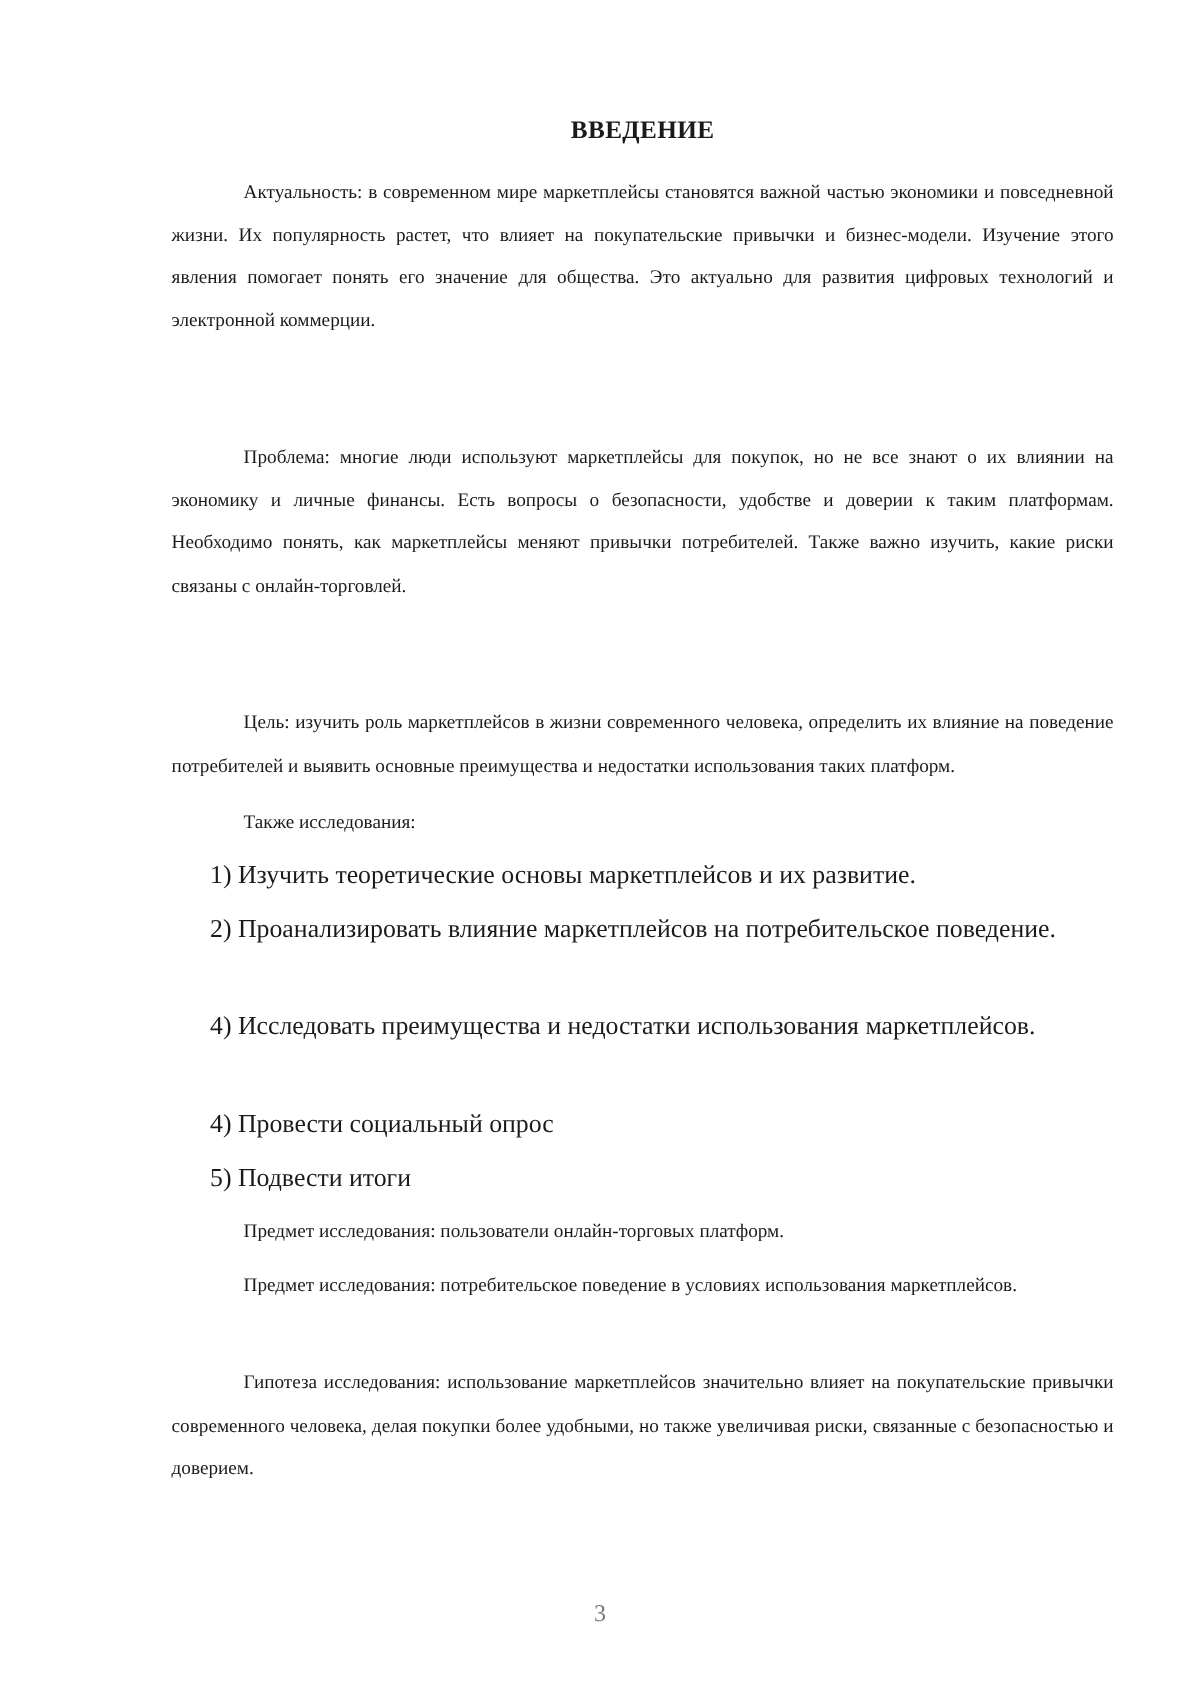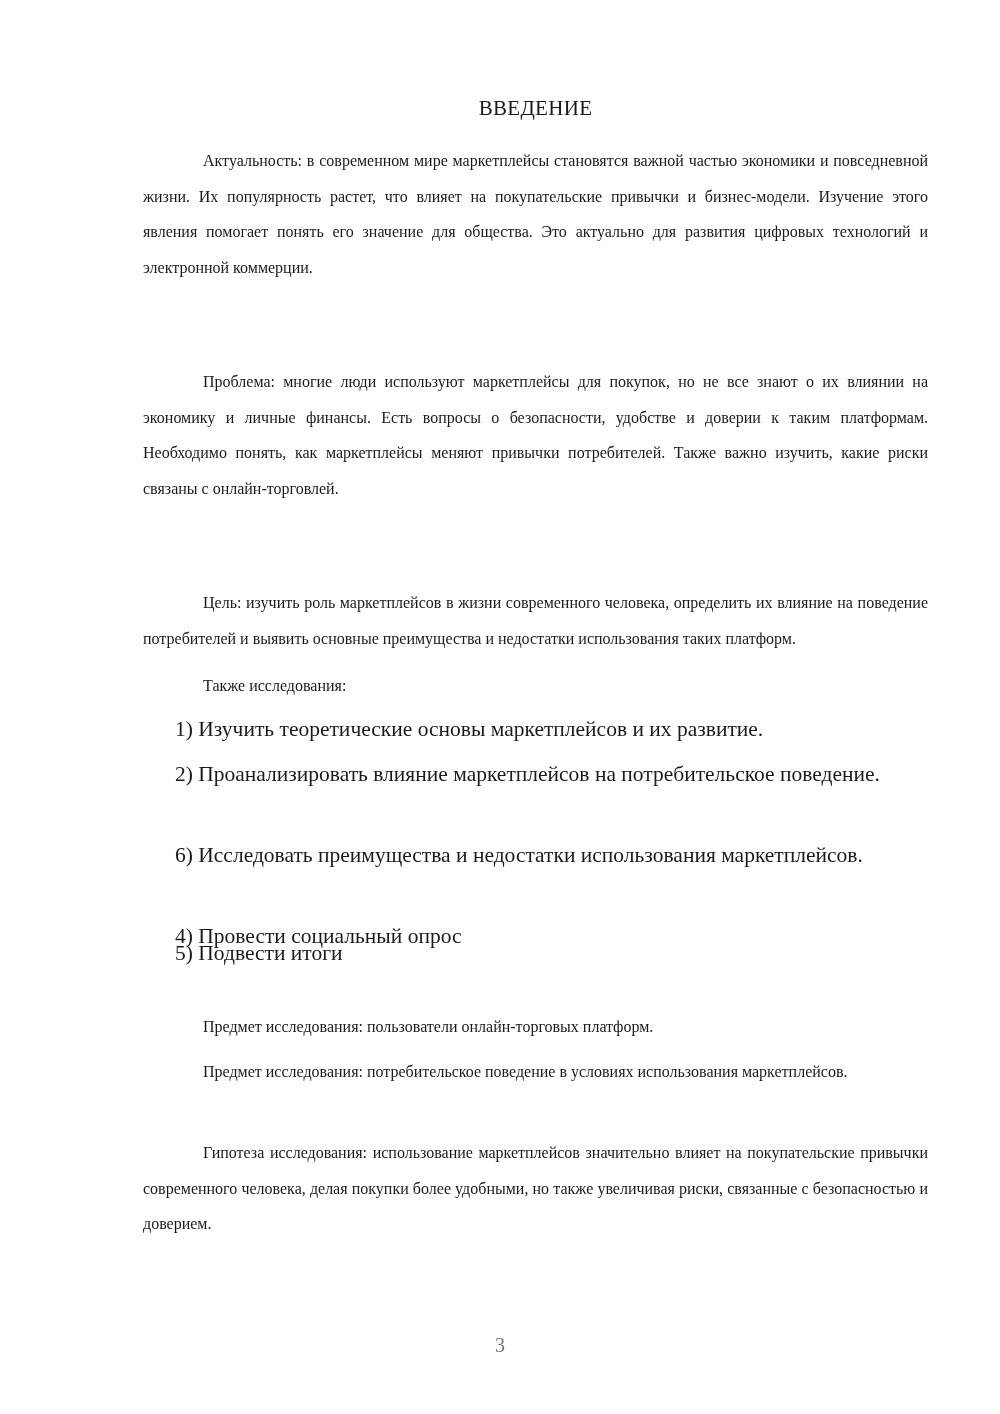--- a/index.html
+++ b/index.html
@@ -20,21 +20,21 @@
       left: 143px;
       top: 0;
       width: 785px;
     }
     .title {
       position: absolute;
       top: 96px;
       left: 0;
       width: 785px;
       text-align: center;
-      font-weight: normal;
+      font-weight: bold;
       font-size: 21px;
       letter-spacing: 0.3px;
     }
     .para {
       position: absolute;
       left: 0;
       width: 785px;
       font-size: 16px;
       line-height: 35.5px;
       text-align: justify;
@@ -70,23 +70,23 @@
   <p class="para" style="top:143px;">Актуальность: в современном мире маркетплейсы становятся важной частью экономики и повседневной жизни. Их популярность растет, что влияет на покупательские привычки и бизнес-модели. Изучение этого явления помогает понять его значение для общества. Это актуально для развития цифровых технологий и электронной коммерции.</p>
 
   <p class="para" style="top:364px;">Проблема: многие люди используют маркетплейсы для покупок, но не все знают о их влиянии на экономику и личные финансы. Есть вопросы о безопасности, удобстве и доверии к таким платформам. Необходимо понять, как маркетплейсы меняют привычки потребителей. Также важно изучить, какие риски связаны с онлайн-торговлей.</p>
 
   <p class="para" style="top:585px;">Цель: изучить роль маркетплейсов в жизни современного человека, определить их влияние на поведение потребителей и выявить основные преимущества и недостатки использования таких платформ.</p>
 
   <p class="para" style="top:668px;">Также исследования:</p>
 
   <p class="list-item" style="top:712px;">1) Изучить теоретические основы маркетплейсов и их развитие.</p>
   <p class="list-item" style="top:757px;">2) Проанализировать влияние маркетплейсов на потребительское поведение.</p>
-  <p class="list-item" style="top:838px;">6) Исследовать преимущества и недостатки использования маркетплейсов.</p>
+  <p class="list-item" style="top:838px;">4) Исследовать преимущества и недостатки использования маркетплейсов.</p>
   <p class="list-item" style="top:919px;">4) Провести социальный опрос</p>
-  <p class="list-item" style="top:936px;">5) Подвести итоги</p>
+  <p class="list-item" style="top:964px;">5) Подвести итоги</p>
 
   <p class="para" style="top:1009px;">Предмет исследования: пользователи онлайн-торговых платформ.</p>
 
   <p class="para" style="top:1054px;">Предмет исследования: потребительское поведение в условиях использования маркетплейсов.</p>
 
   <p class="para" style="top:1135px;">Гипотеза исследования: использование маркетплейсов значительно влияет на покупательские привычки современного человека, делая покупки более удобными, но также увеличивая риски, связанные с безопасностью и доверием.</p>
 </div>
 
 <div class="page-number">3</div>
 

